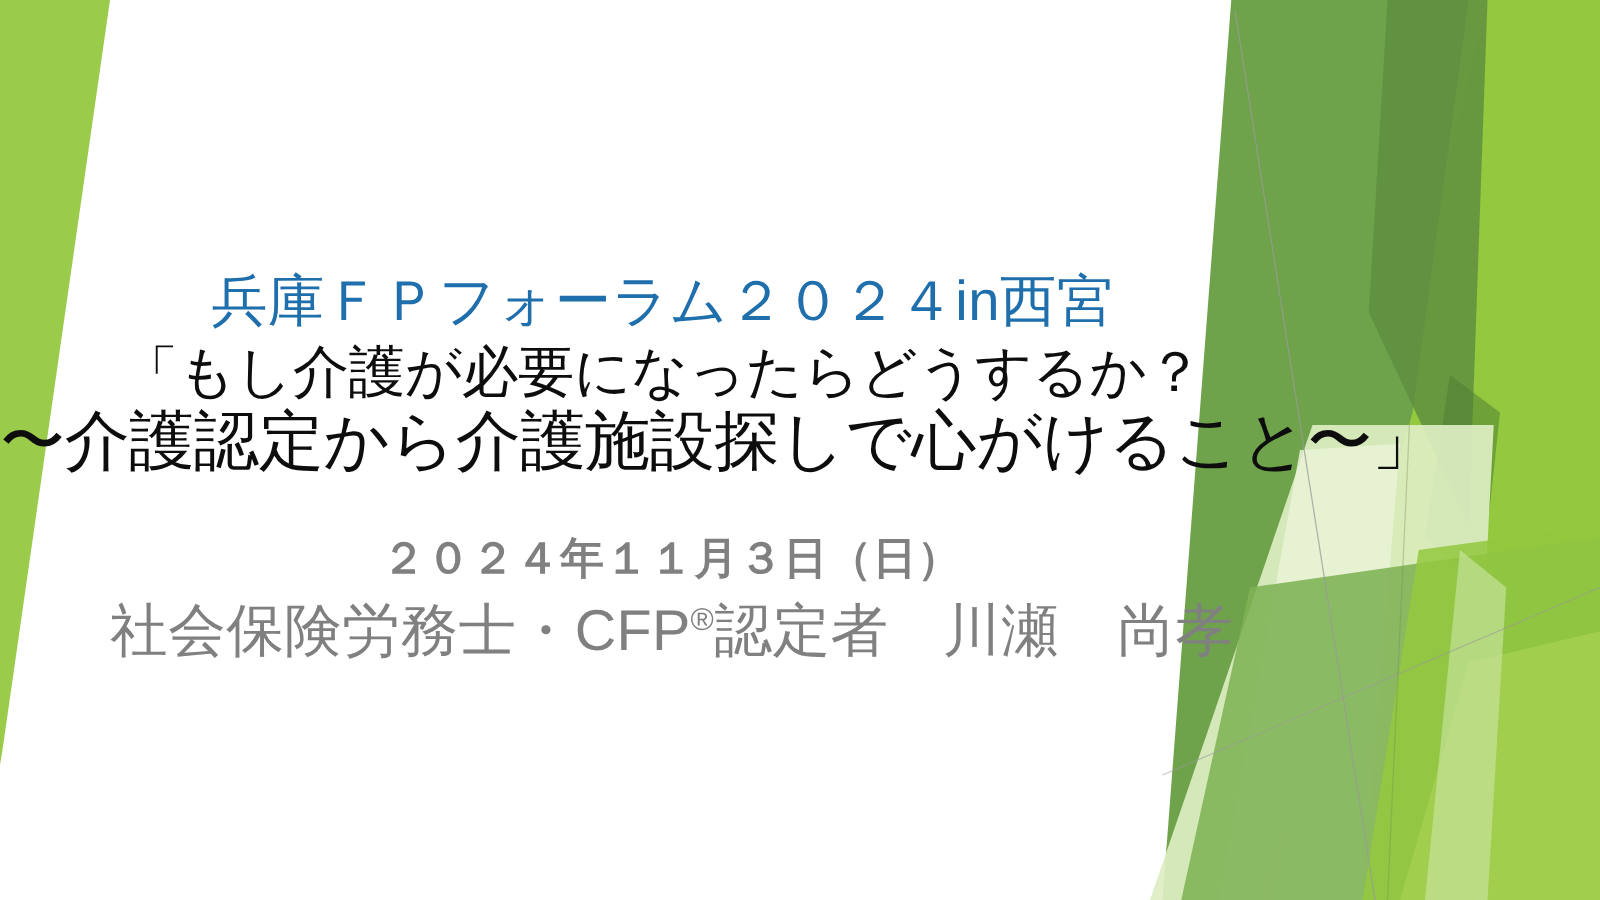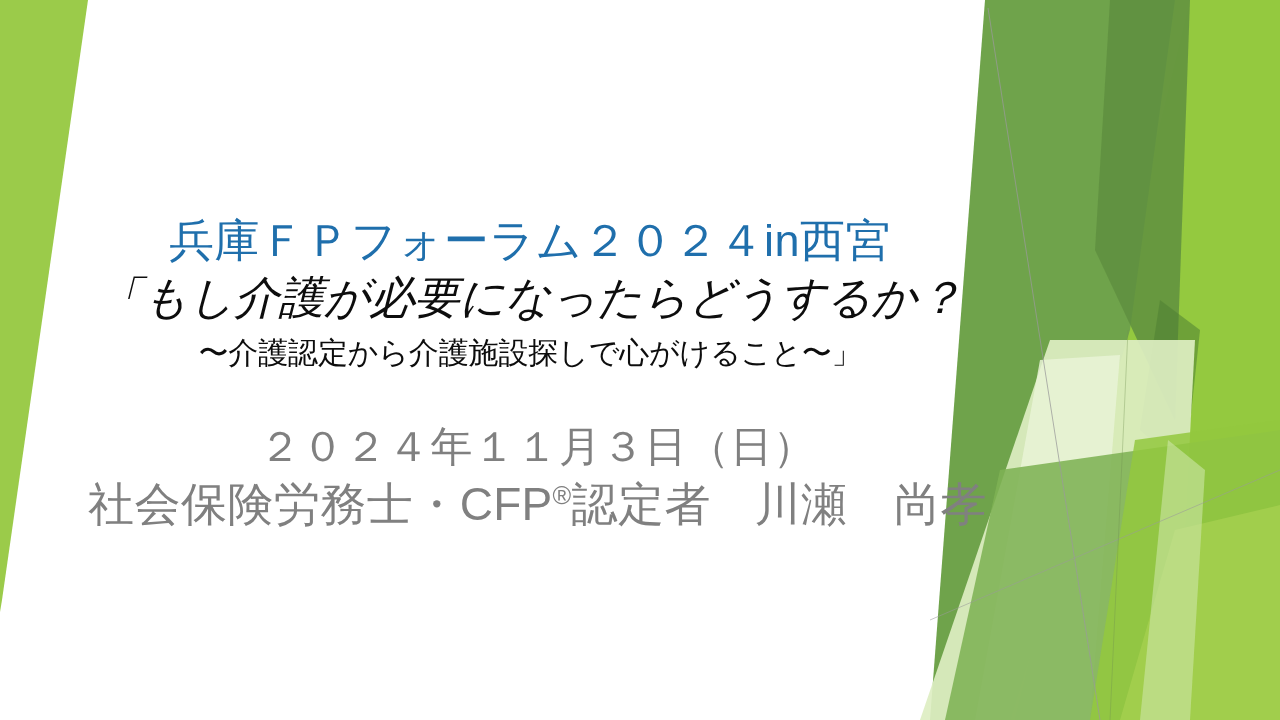--- a/index.html
+++ b/index.html
@@ -46,47 +46,47 @@
   .title-line-1 {
     font-size: 45px;
     line-height: 58px;
     color: #1F6FAC;
   }
   .title-line-2 {
     font-size: 45px;
     line-height: 56px;
     color: #0D0D0D;
     letter-spacing: -0.005em;
-    font-style: italic;
   }
   .title-line-3 {
-    font-size: 30px;
+    font-size: 52px;
     line-height: 54px;
     color: #0D0D0D;
     letter-spacing: -0.005em;
   }
 
   
   .subtitle-block {
     position: absolute;
     left: 0;
     top: 418px;
     width: 1075px;
     text-align: center;
   }
   .subtitle-line {
     display: block;
     white-space: nowrap;
     color: #808080;
     font-weight: 400;
   }
   .subtitle-date {
-    font-size: 42px;
+    font-size: 35px;
     line-height: 58px;
     letter-spacing: 0.02em;
+    font-weight: bold;
   }
   .subtitle-presenter {
     font-size: 46px;
     line-height: 56px;
     letter-spacing: 0.01em;
   }
   .cfp-mark {
     font-family: "Liberation Sans", "DejaVu Sans", sans-serif;
     letter-spacing: 0.005em;
   }

